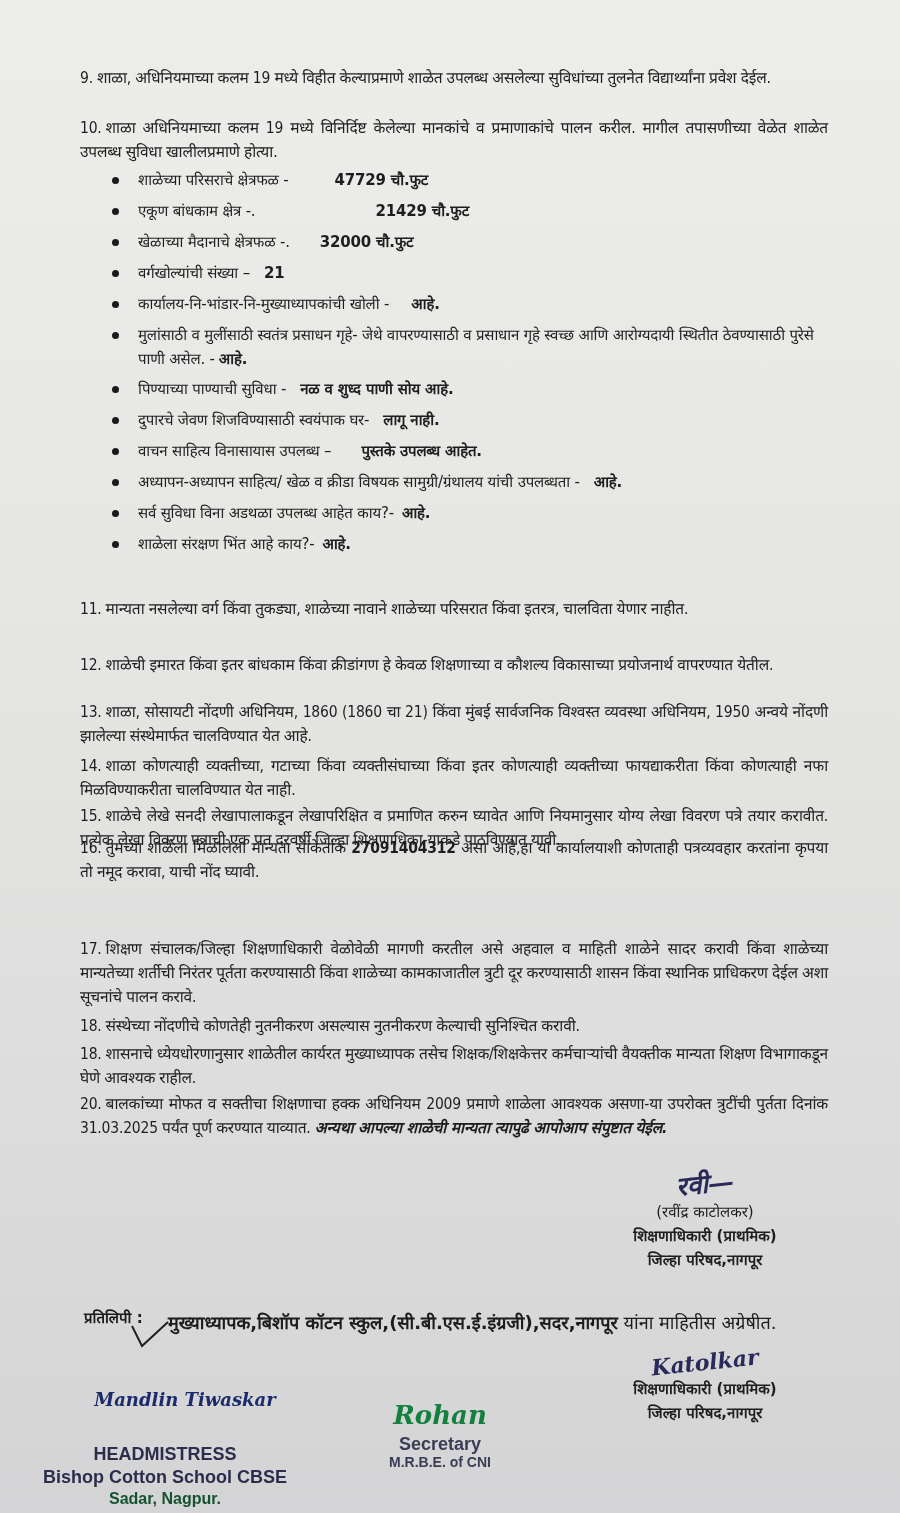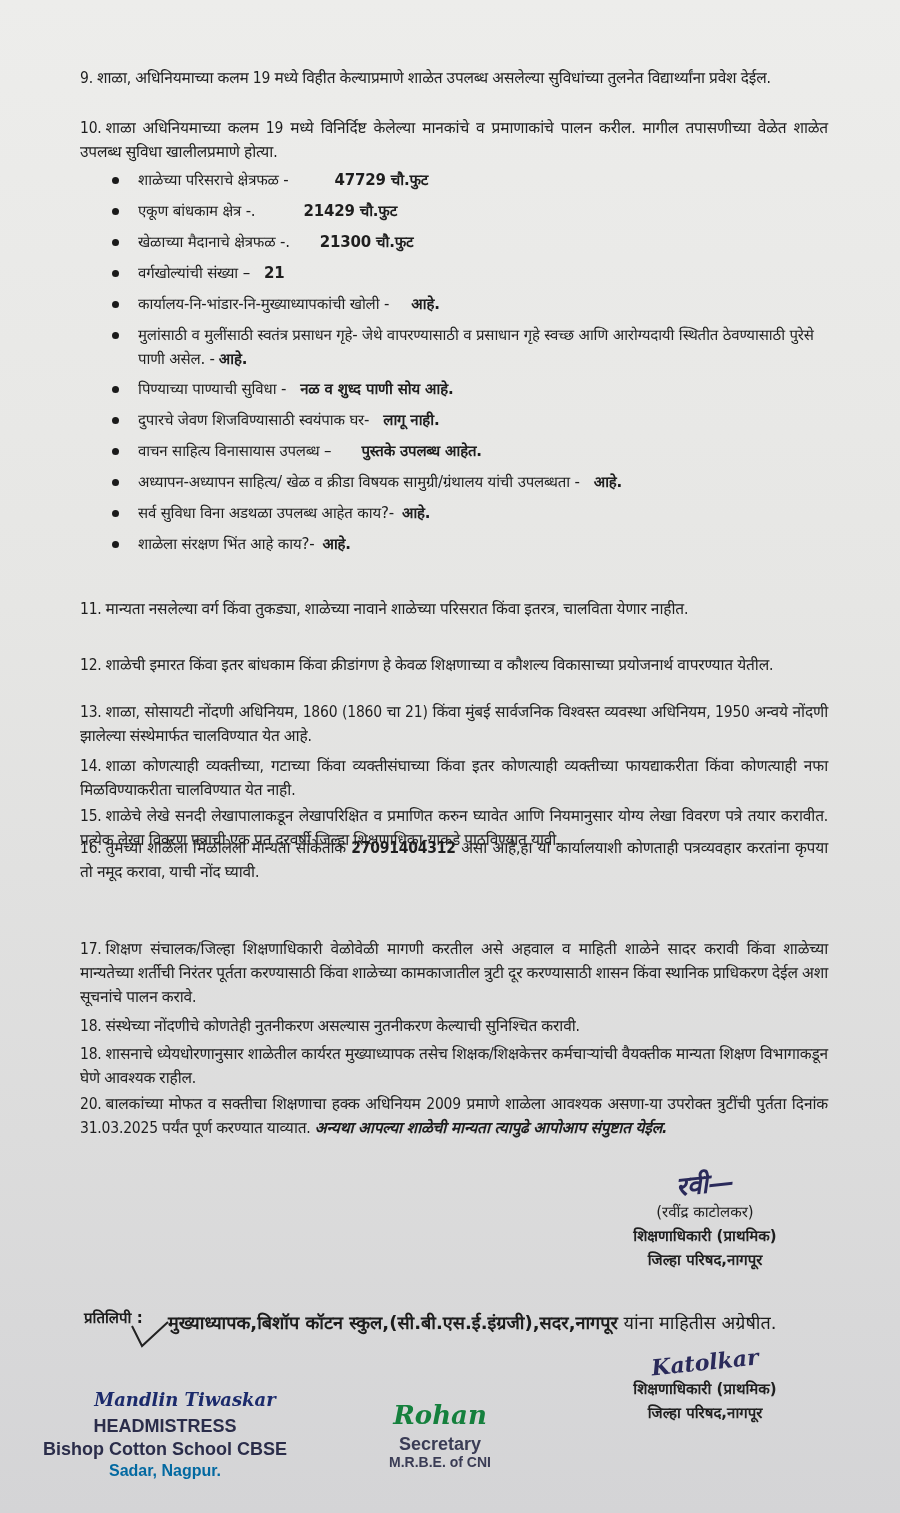--- a/index.html
+++ b/index.html
@@ -56,22 +56,22 @@
   <p class="para" style="top:66px">
     <span class="num">9.</span><span>शाळा, अधिनियमाच्या कलम 19 मध्ये विहीत केल्याप्रमाणे शाळेत उपलब्ध असलेल्या सुविधांच्या तुलनेत विद्यार्थ्यांना प्रवेश देईल.</span>
   </p>
 
   <p class="para" style="top:116px">
     <span class="num">10.</span><span>शाळा अधिनियमाच्या कलम 19 मध्ये विनिर्दिष्ट केलेल्या मानकांचे व प्रमाणाकांचे पालन करील. मागील तपासणीच्या वेळेत शाळेत उपलब्ध सुविधा खालीलप्रमाणे होत्या.</span>
   </p>
 
   <div class="bullets">
     <div class="bullet" style="height:31px"><span class="dot"></span><span>शाळेच्या परिसराचे क्षेत्रफळ -</span><span class="val" style="margin-left:46px">47729 चौ.फुट</span></div>
-    <div class="bullet" style="height:31px"><span class="dot"></span><span>एकूण बांधकाम क्षेत्र -.</span><span class="val" style="margin-left:48px">21429 चौ.फुट</span></div>
-    <div class="bullet" style="height:31px"><span class="dot"></span><span>खेळाच्या मैदानाचे क्षेत्रफळ -.</span><span class="val" style="margin-left:30px">21300 चौ.फुट</span></div>
+    <div class="bullet" style="height:31px"><span class="dot"></span><span>एकूण बांधकाम क्षेत्र -.</span><span class="val" style="margin-left:120px">21429 चौ.फुट</span></div>
+    <div class="bullet" style="height:31px"><span class="dot"></span><span>खेळाच्या मैदानाचे क्षेत्रफळ -.</span><span class="val" style="margin-left:30px">32000 चौ.फुट</span></div>
     <div class="bullet" style="height:31px"><span class="dot"></span><span>वर्गखोल्यांची संख्या –</span><span class="val">21</span></div>
     <div class="bullet" style="height:31px"><span class="dot"></span><span>कार्यालय-नि-भांडार-नि-मुख्याध्यापकांची खोली -</span><span class="val" style="margin-left:22px">आहे.</span></div>
     <div class="bullet" style="height:54px"><span class="dot"></span><span>मुलांसाठी व मुलींसाठी स्वतंत्र प्रसाधन गृहे- जेथे वापरण्यासाठी व प्रसाधान गृहे स्वच्छ आणि आरोग्यदायी स्थितीत ठेवण्यासाठी पुरेसे पाणी असेल. -</span><span class="val" style="margin-left:4px">आहे.</span></div>
     <div class="bullet" style="height:31px"><span class="dot"></span><span>पिण्याच्या पाण्याची सुविधा -</span><span class="val">नळ व शुध्द पाणी सोय आहे.</span></div>
     <div class="bullet" style="height:31px"><span class="dot"></span><span>दुपारचे जेवण शिजविण्यासाठी स्वयंपाक घर-</span><span class="val">लागू नाही.</span></div>
     <div class="bullet" style="height:31px"><span class="dot"></span><span>वाचन साहित्य विनासायास उपलब्ध –</span><span class="val" style="margin-left:30px">पुस्तके उपलब्ध आहेत.</span></div>
     <div class="bullet" style="height:31px"><span class="dot"></span><span>अध्यापन-अध्यापन साहित्य/ खेळ व क्रीडा विषयक सामुग्री/ग्रंथालय यांची उपलब्धता -</span><span class="val">आहे.</span></div>
     <div class="bullet" style="height:31px"><span class="dot"></span><span>सर्व सुविधा विना अडथळा उपलब्ध आहेत काय?-</span><span class="val" style="margin-left:8px">आहे.</span></div>
     <div class="bullet" style="height:31px"><span class="dot"></span><span>शाळेला संरक्षण भिंत आहे काय?-</span><span class="val" style="margin-left:8px">आहे.</span></div>
   </div>
@@ -104,23 +104,23 @@
   </div>
 
   <div class="sigblock" style="left:605px; top:1350px; width:200px;">
     <div><span class="handsig" style="font-size:22px">Katolkar</span></div>
     <div>शिक्षणाधिकारी (प्राथमिक)</div>
     <div>जिल्हा परिषद,नागपूर</div>
   </div>
 
   <div class="stamp" style="left:30px; top:1390px; width:270px;">
     <div class="blue-sig" style="font-size:18px; line-height:20px; margin-left:40px;">Mandlin Tiwaskar</div>
-    <div style="font-size:18px; line-height:24px; margin-top:4px;">HEADMISTRESS</div>
+    <div style="font-size:18px; line-height:24px; margin-top:32px;">HEADMISTRESS</div>
     <div style="font-size:18px; line-height:22px;">Bishop Cotton School CBSE</div>
-    <div style="font-size:16px; line-height:22px; color:#0369a1;">Sadar, Nagpur.</div>
+    <div style="font-size:16px; line-height:22px; color:#14532d;">Sadar, Nagpur.</div>
   </div>
 
   <div class="stamp" style="left:360px; top:1395px; width:160px;">
     <div class="blue-sig" style="font-size:26px; line-height:40px; color:#15803d;">Rohan</div>
     <div style="font-size:18px; line-height:18px; color:#3a3c55;">Secretary</div>
     <div style="font-size:14px; line-height:18px; color:#3a3c55;">M.R.B.E. of CNI</div>
   </div>
 
 </div>
 

